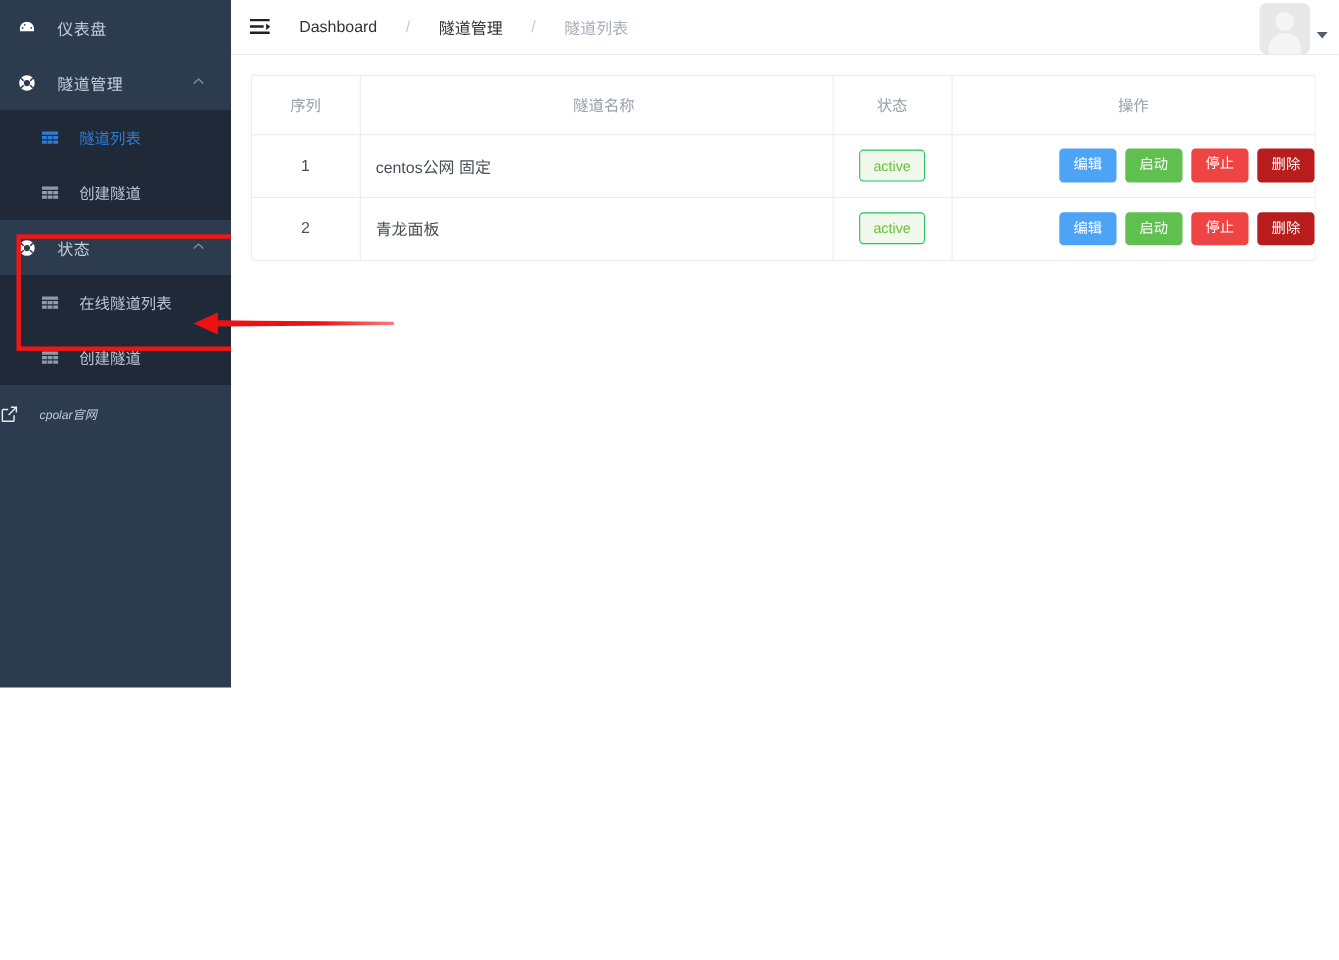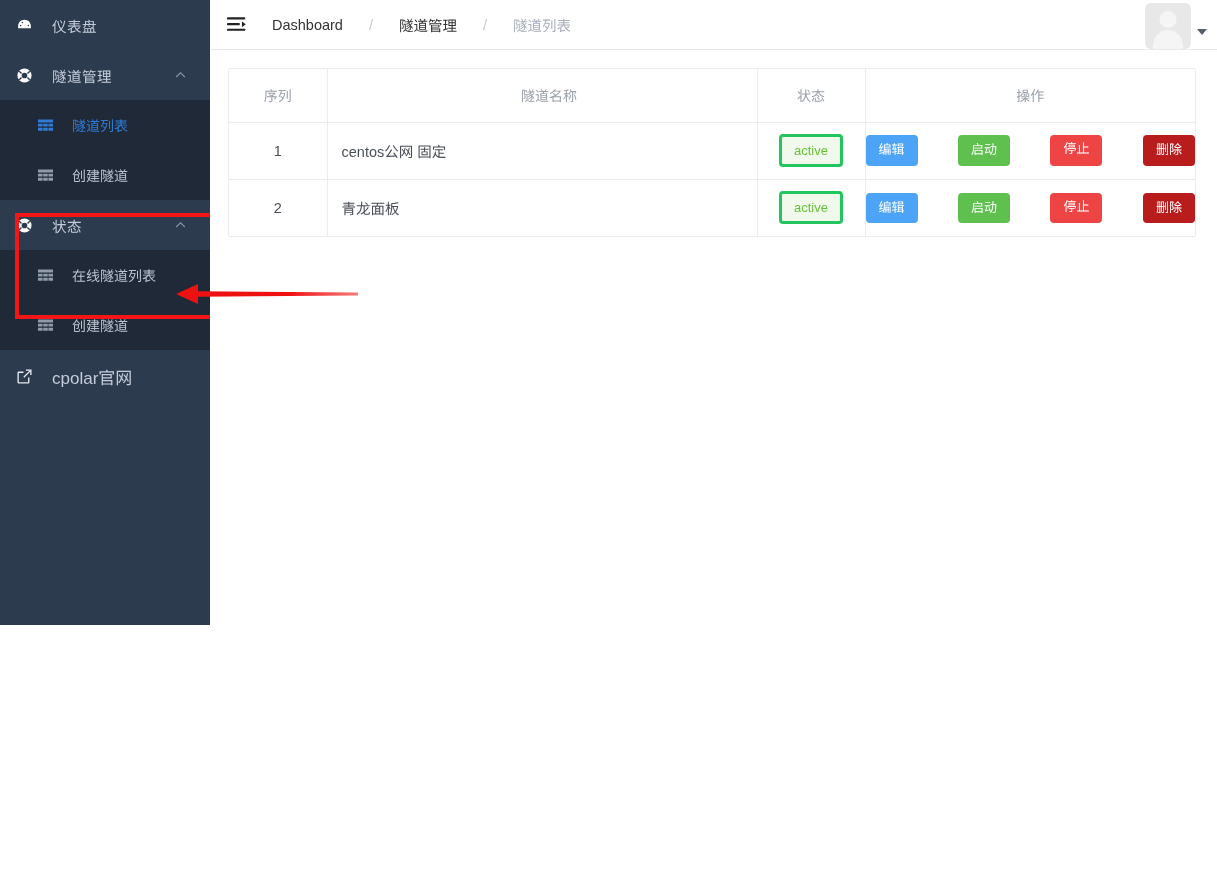--- a/index.html
+++ b/index.html
@@ -72,25 +72,25 @@
     align-items: center;
     color: #8e9bab;
   }
   .sub-item.active { color: #2f7bd6; }
   .sub-item.active .sub-icon { color: #2f7bd6; }
 
   .nav-external {
     display: flex;
     align-items: center;
     height: 52px;
-    padding-left: 16px;
     color: #c3ccd8;
-    font-size: 17px;
+    font-size: 11px;
     cursor: pointer;
     background: #2c3b4e;
+    font-style: italic;
   }
   .nav-external .nav-icon {
     width: 22px; min-width: 22px; margin-right: 14px;
     display: flex; align-items: center; color: #e6ebf1;
   }
 
   
   .anno-box {
     position: absolute;
     left: 15px;
@@ -212,25 +212,25 @@
   .col-ops { width: 330px; text-align: center; }
   th.col-name { text-align: left; padding-left: 14px; }
 
   .badge-active {
     display: inline-block;
     min-width: 48px;
     padding: 7px 12px;
     font-size: 13px;
     color: #67c23a;
     background: #f0f9eb;
-    border: 3px solid #22c55e;
+    border: 1px solid #22c55e;
     border-radius: 4px;
     line-height: 1;
   }
-  .ops { display: flex; align-items: center; justify-content: space-between; gap: 8px; }
+  .ops { display: flex; align-items: center; justify-content: flex-end; gap: 8px; }
   .btn {
     border: none;
     border-radius: 4px;
     color: #ffffff;
     font-size: 13px;
     padding: 8px 13px;
     cursor: pointer;
     line-height: 1.1;
     font-family: "Liberation Sans", "DejaVu Sans", sans-serif;
   }

